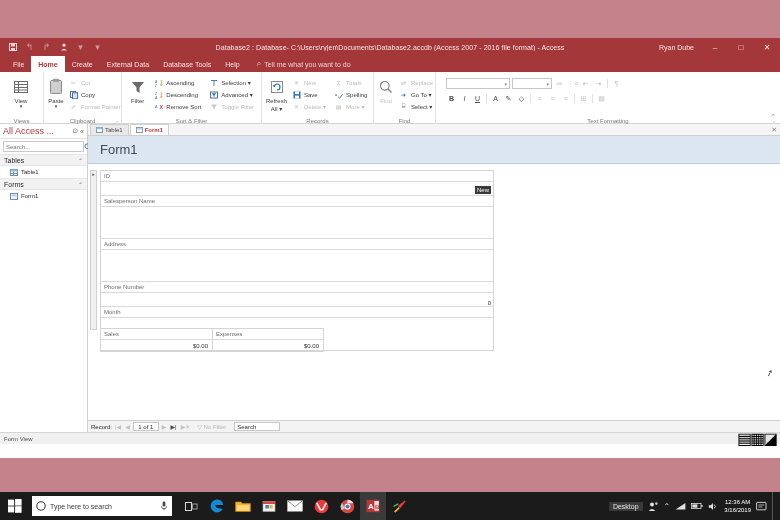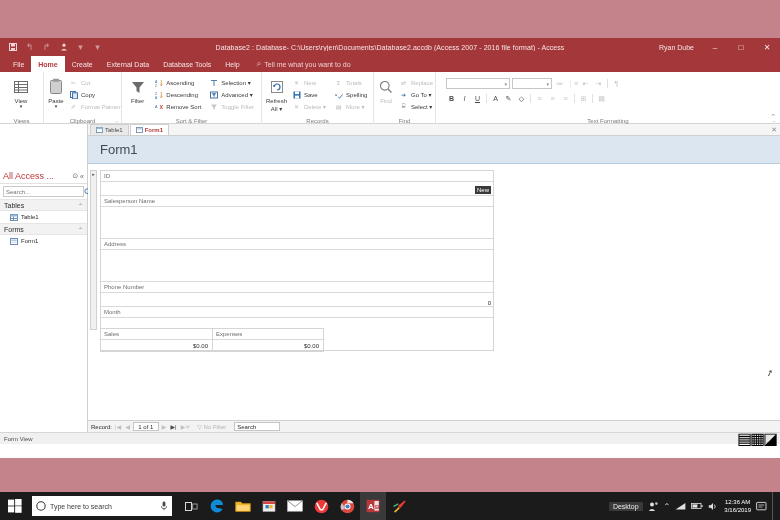--- a/index.html
+++ b/index.html
@@ -124,21 +124,20 @@
   .work { display: flex; height: 308px; }
 
   
   .navpane {
     width: 88px; border-right: 1px solid #cfcfcf; background: #ffffff;
     display: flex; flex-direction: column;
   }
   .nav-header {
     height: 15px; display: flex; align-items: center; padding: 0 3px;
     border-bottom: 1px solid #e2e2e2;
-    margin-top: 45px;
   }
   .nav-title { font-size: 9px; color: #b8373b; flex: 1; white-space: nowrap; }
   .nav-hicon { font-size: 7px; color: #6a6a6a; padding-left: 2px; }
   .nav-search {
     margin: 2px 3px; height: 11px; border: 1px solid #c9c9c9; background: #fff;
     display: flex; align-items: center; padding: 0 2px;
   }
   .nav-search input {
     flex: 1; border: 0; outline: 0; font-size: 6px; color: #8a8a8a;
     font-family: "Liberation Sans", sans-serif; background: transparent;

